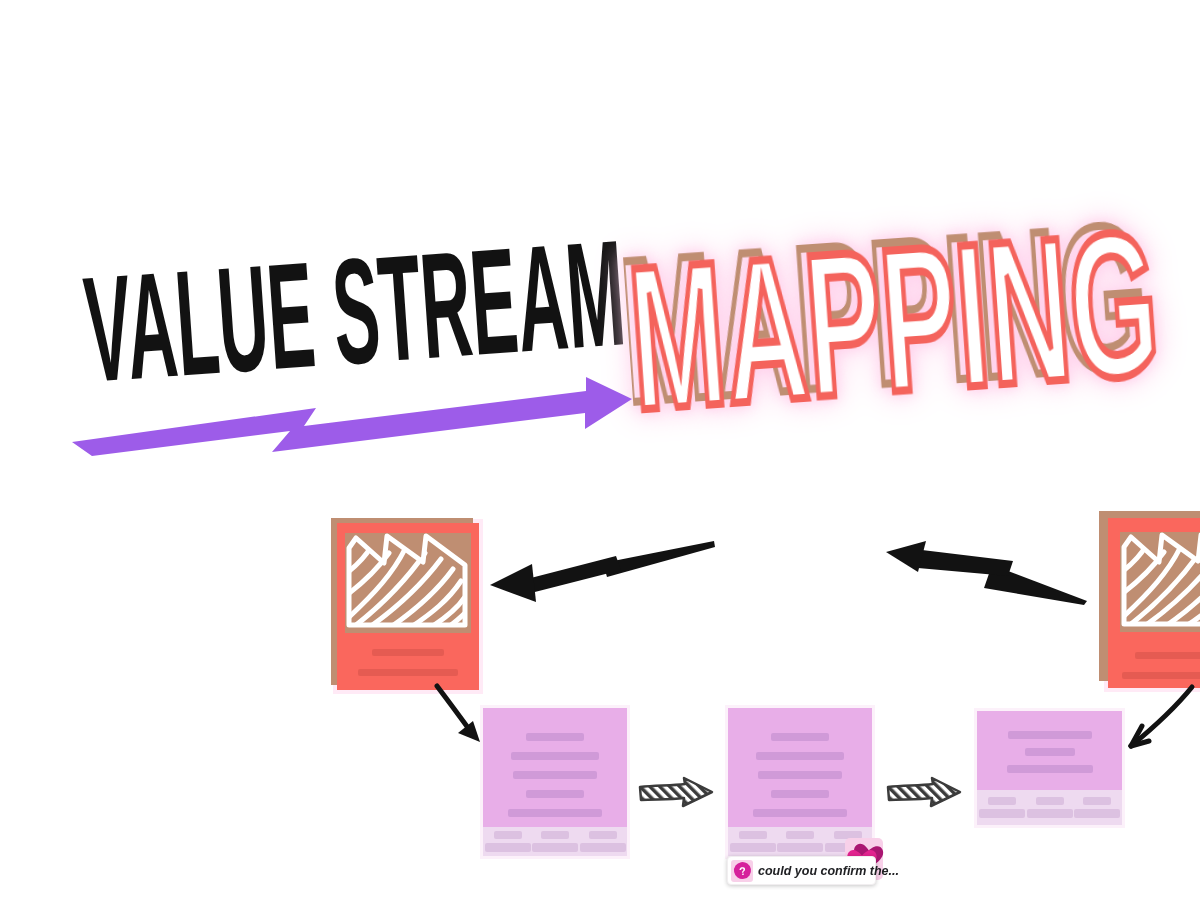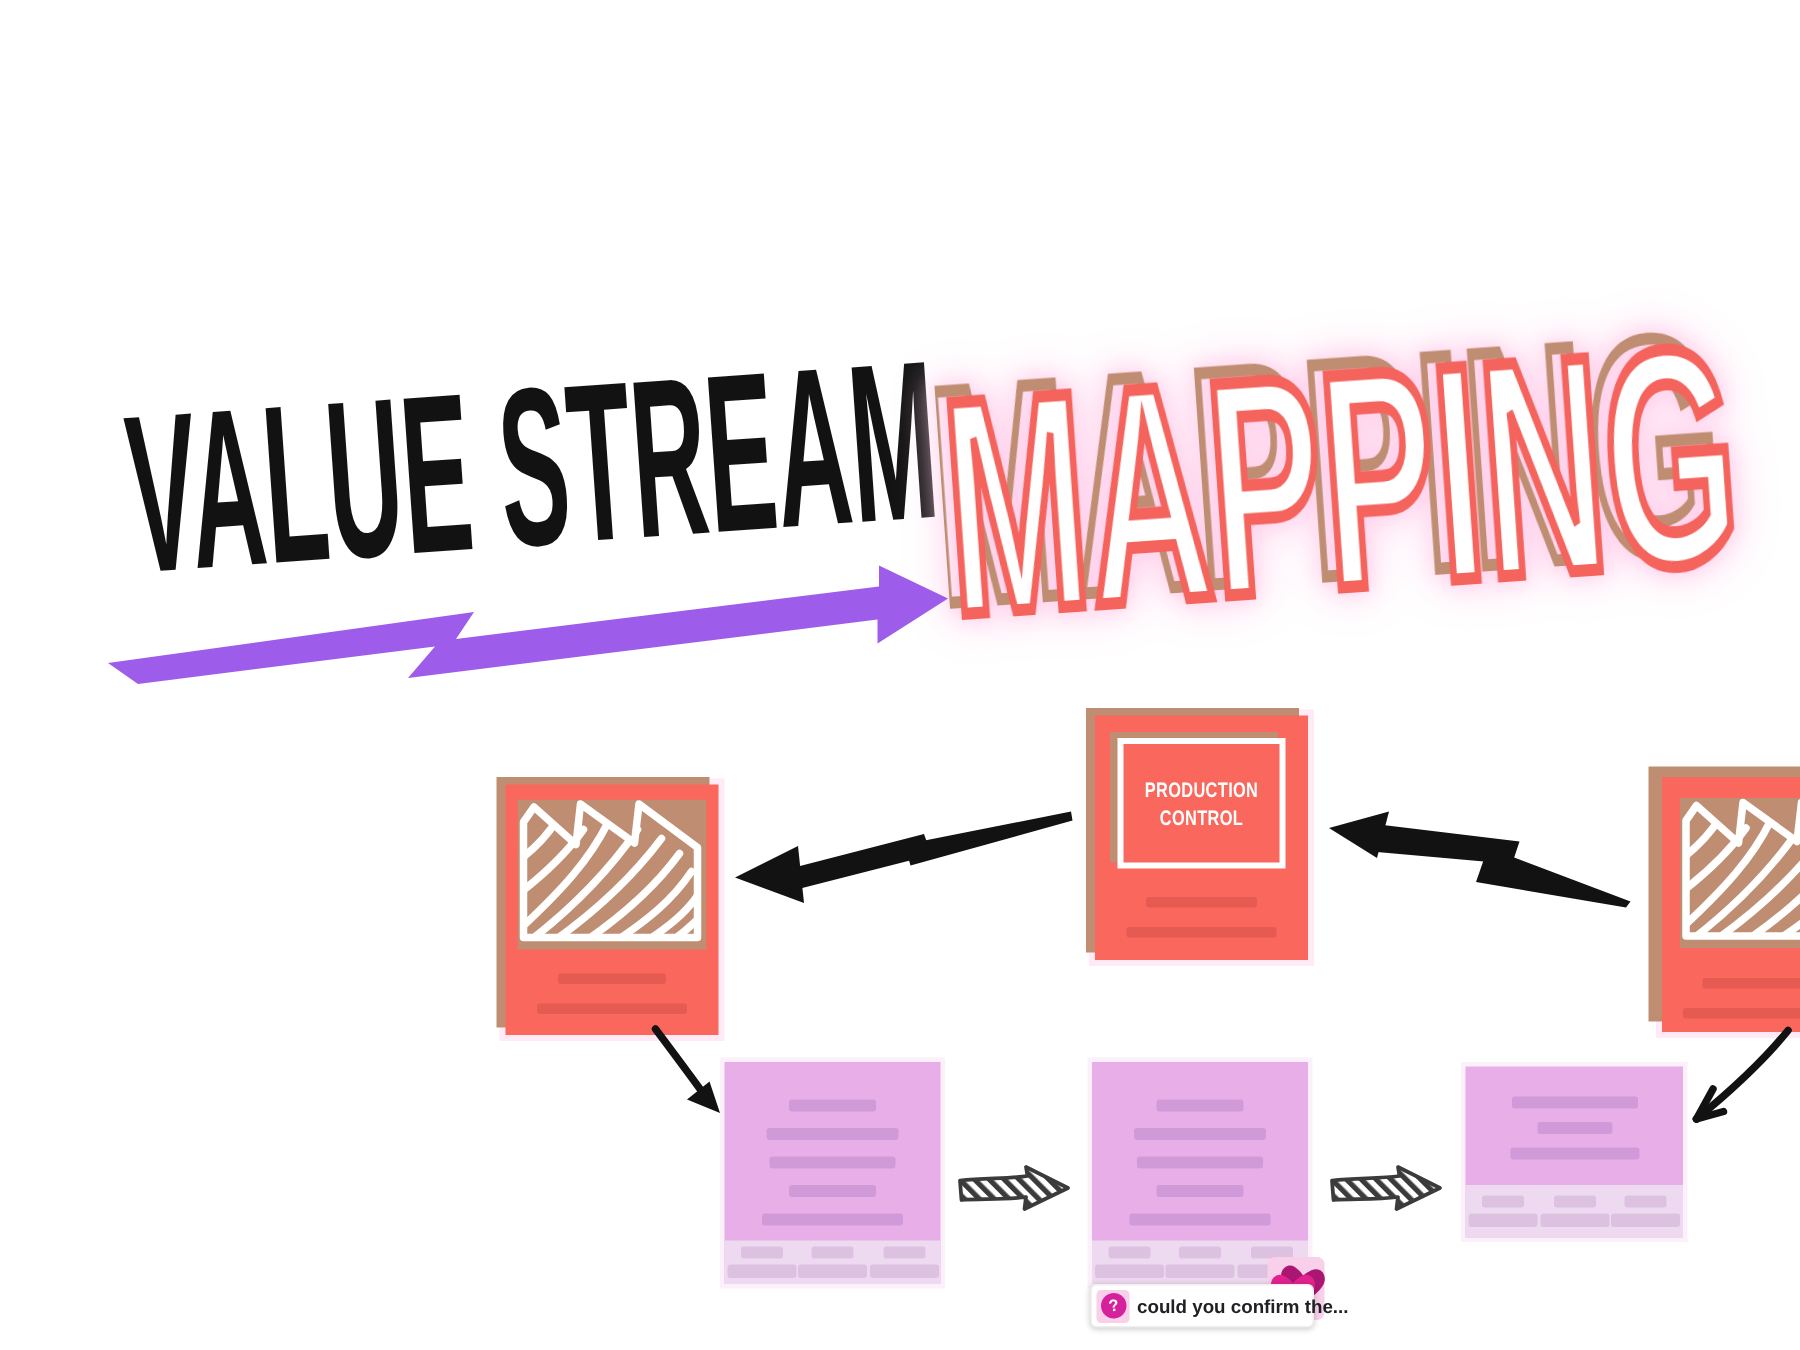--- a/index.html
+++ b/index.html
@@ -42,21 +42,21 @@
   
   .abs{position:absolute;}
   
   .bubble{position:absolute;left:727px;top:856px;width:149px;height:29px;background:#fff;
     border:1px solid #f1eef0;border-radius:4px;box-shadow:0 1px 4px rgba(0,0,0,.22);
     display:flex;align-items:center;padding:3px;}
   .avatar-wrap{width:22px;height:22px;background:var(--c-heartBg);border-radius:3px;
     display:flex;align-items:center;justify-content:center;flex:0 0 auto;}
   .avatar{width:17px;height:17px;border-radius:50%;background:var(--c-avatarPink);color:#fff;
     font-size:11px;font-weight:bold;display:flex;align-items:center;justify-content:center;transform:rotate(-10deg);}
-  .bubble-text{font-size:12.5px;font-weight:bold;color:var(--c-bubbleText);margin-left:5px;white-space:nowrap;}
+  .bubble-text{font-size:12.5px;font-weight:bold;color:var(--c-bubbleText);margin-left:5px;white-space:nowrap;font-style:italic;}
   
   .heart-sticker{position:absolute;left:845px;top:838px;width:38px;height:42px;background:var(--c-heartBg);
     border-radius:5px;overflow:visible;}
 </style>
 </head>
 <body>
 
 <div class="canvas">
 
   <div class="title-black">
@@ -69,27 +69,20 @@
     <svg width="560" height="210">
       <text x="-8" y="152" font-size="205" font-weight="bold" font-family="Liberation Sans, sans-serif" textLength="528" lengthAdjust="spacingAndGlyphs" fill="none" stroke-width="8" style="stroke:var(--c-tan)">MAPPING</text>
       <text x="2" y="160" font-size="205" font-weight="bold" font-family="Liberation Sans, sans-serif" textLength="528" lengthAdjust="spacingAndGlyphs" fill="#ffffff" stroke-width="8" style="stroke:var(--c-outlineRed)">MAPPING</text>
     </svg>
   </div>
 
   <svg class="lightning" width="580" height="100">
     <polygon points="6,72 250,38 238,56 520,21 520,7 566,29 519,59 519,43 206,82 224,61 26,86" style="fill:var(--c-purpleArrow)"></polygon>
   </svg>
 
-  <div class="coral-box pc-box">
-    <div class="pc-inner">
-      <div class="pc-label">PRODUCTION CONTROL</div>
-    </div>
-    <div class="coral-line" style="left:34px;top:121px;width:74px"></div>
-    <div class="coral-line" style="left:21px;top:141px;width:100px"></div>
-  </div>
 
   <div class="coral-box factory-left">
     <svg class="factory-svg" width="126" height="102" viewBox="0 0 126 102">
       <defs>
           <clipPath id="fclipL">
             <path d="M4,92 L4,15 L11,5 L39,30 L42,3 L78,29 L81,3 L120,32 L120,92 Z"></path>
           </clipPath>
         </defs>
       <rect x="0" y="0" width="126" height="100" style="fill:var(--c-tan)"></rect>
       <g clip-path="url(#fclipL)" stroke="#fff" stroke-width="5" fill="none" stroke-linecap="round">

